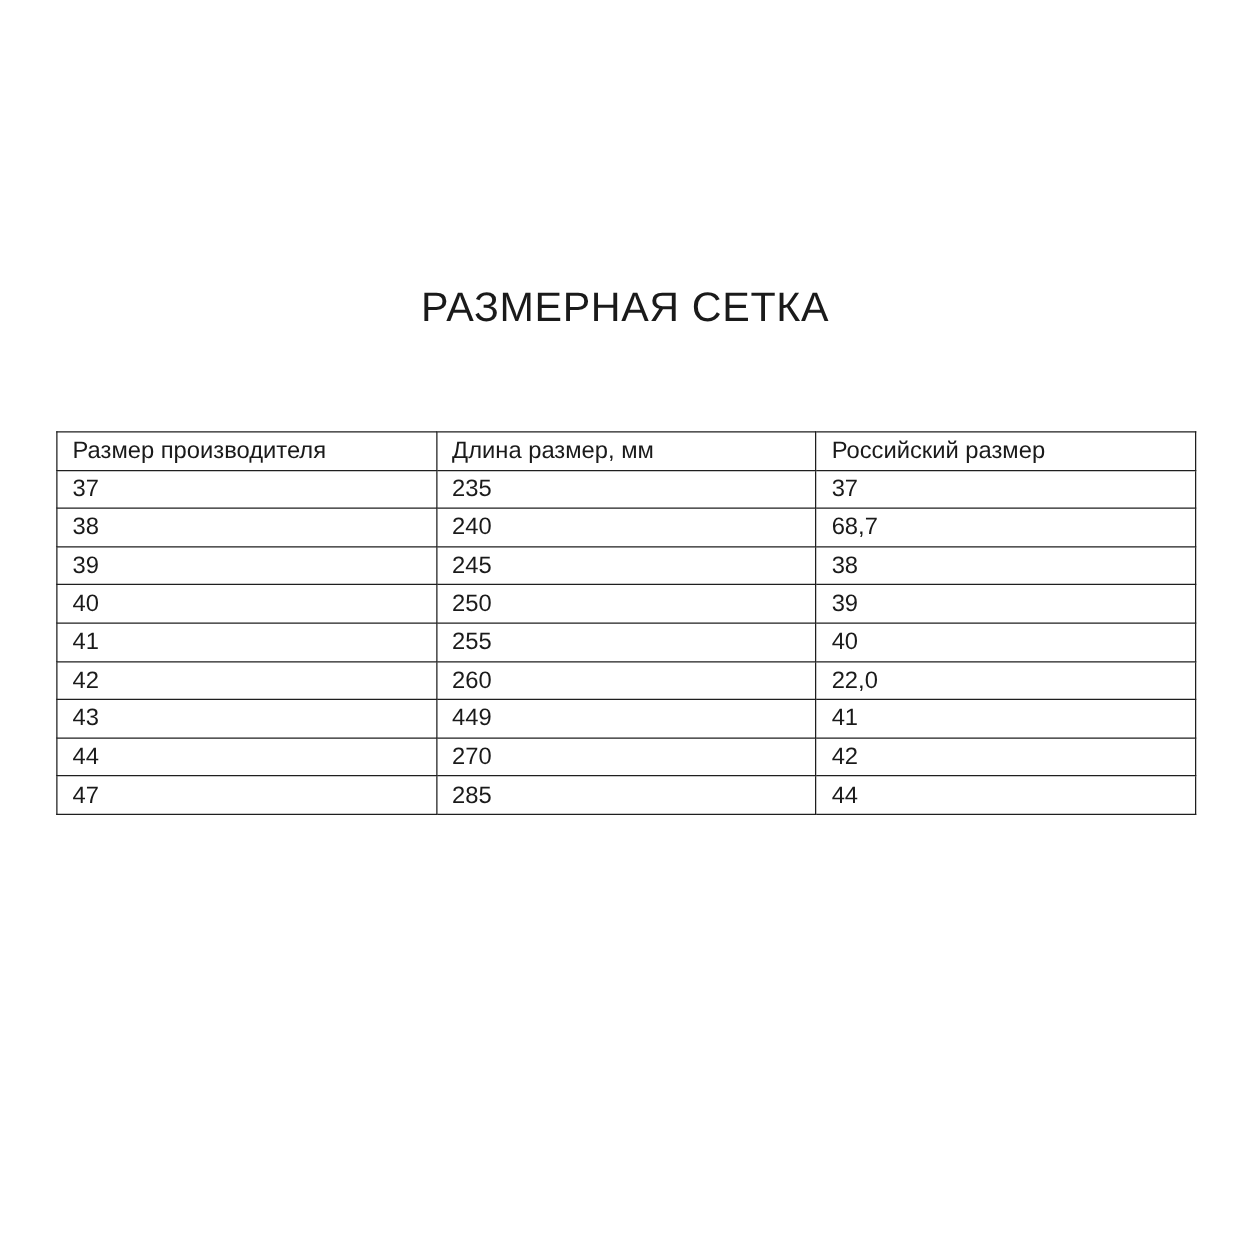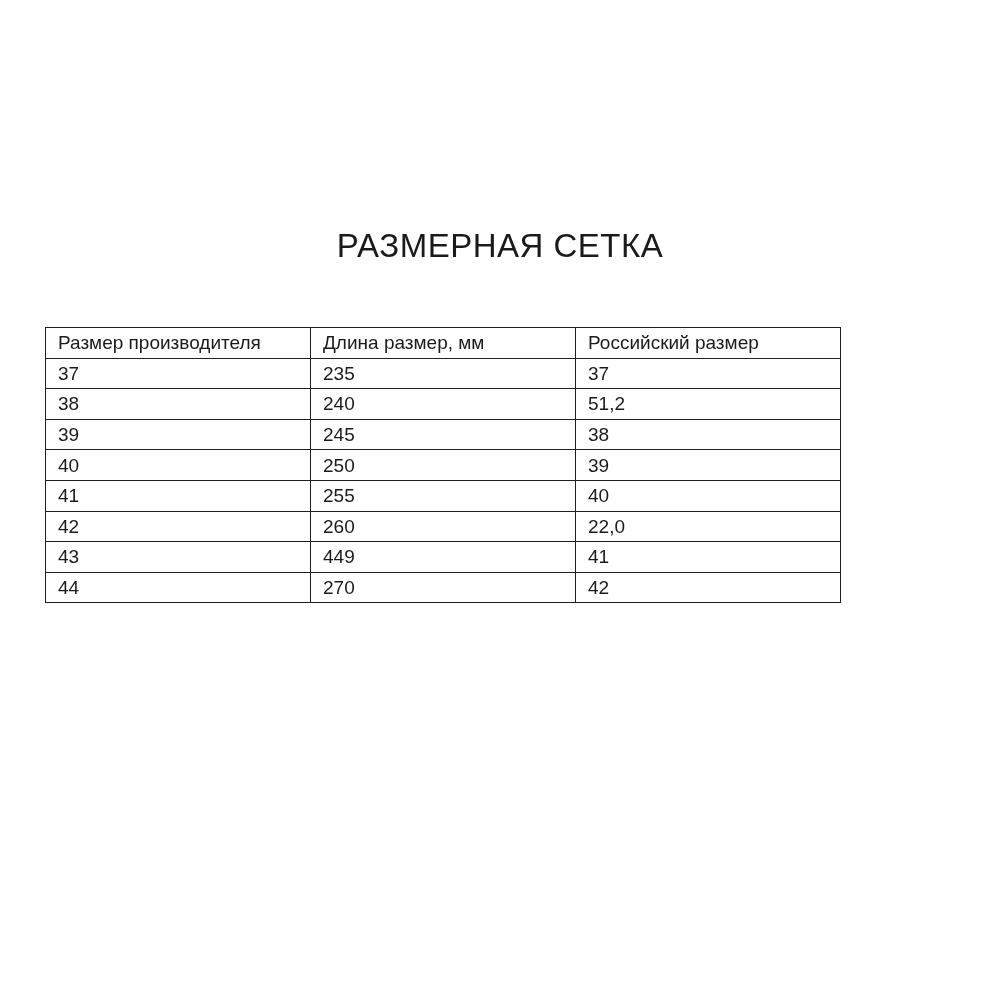--- a/index.html
+++ b/index.html
@@ -21,23 +21,23 @@
     width: 1000px;
     margin: 0;
     text-align: center;
     font-size: 33px;
     font-weight: 400;
     letter-spacing: 0.5px;
     color: #1a1a1a;
   }
   table.size-table {
     position: absolute;
-    top: 327px;
+    top: 345px;
     left: 45px;
-    width: 796px;
+    width: 912px;
     border-collapse: collapse;
     table-layout: fixed;
   }
   .size-table th,
   .size-table td {
     border: 1px solid #1f1f1f;
     height: 29.6px;
     padding: 0 6px 0 12px;
     font-size: 19px;
     font-weight: 400;
@@ -72,21 +72,21 @@
   </thead>
   <tbody>
       <tr>
         <td>37</td>
         <td>235</td>
         <td>37</td>
       </tr>
       <tr>
         <td>38</td>
         <td>240</td>
-        <td>51,2</td>
+        <td>68,7</td>
       </tr>
       <tr>
         <td>39</td>
         <td>245</td>
         <td>38</td>
       </tr>
       <tr>
         <td>40</td>
         <td>250</td>
         <td>39</td>
@@ -104,14 +104,19 @@
       <tr>
         <td>43</td>
         <td>449</td>
         <td>41</td>
       </tr>
       <tr>
         <td>44</td>
         <td>270</td>
         <td>42</td>
       </tr>
+      <tr>
+        <td>47</td>
+        <td>285</td>
+        <td>44</td>
+      </tr>
     </tbody>
 </table>
 
 </body></html>

